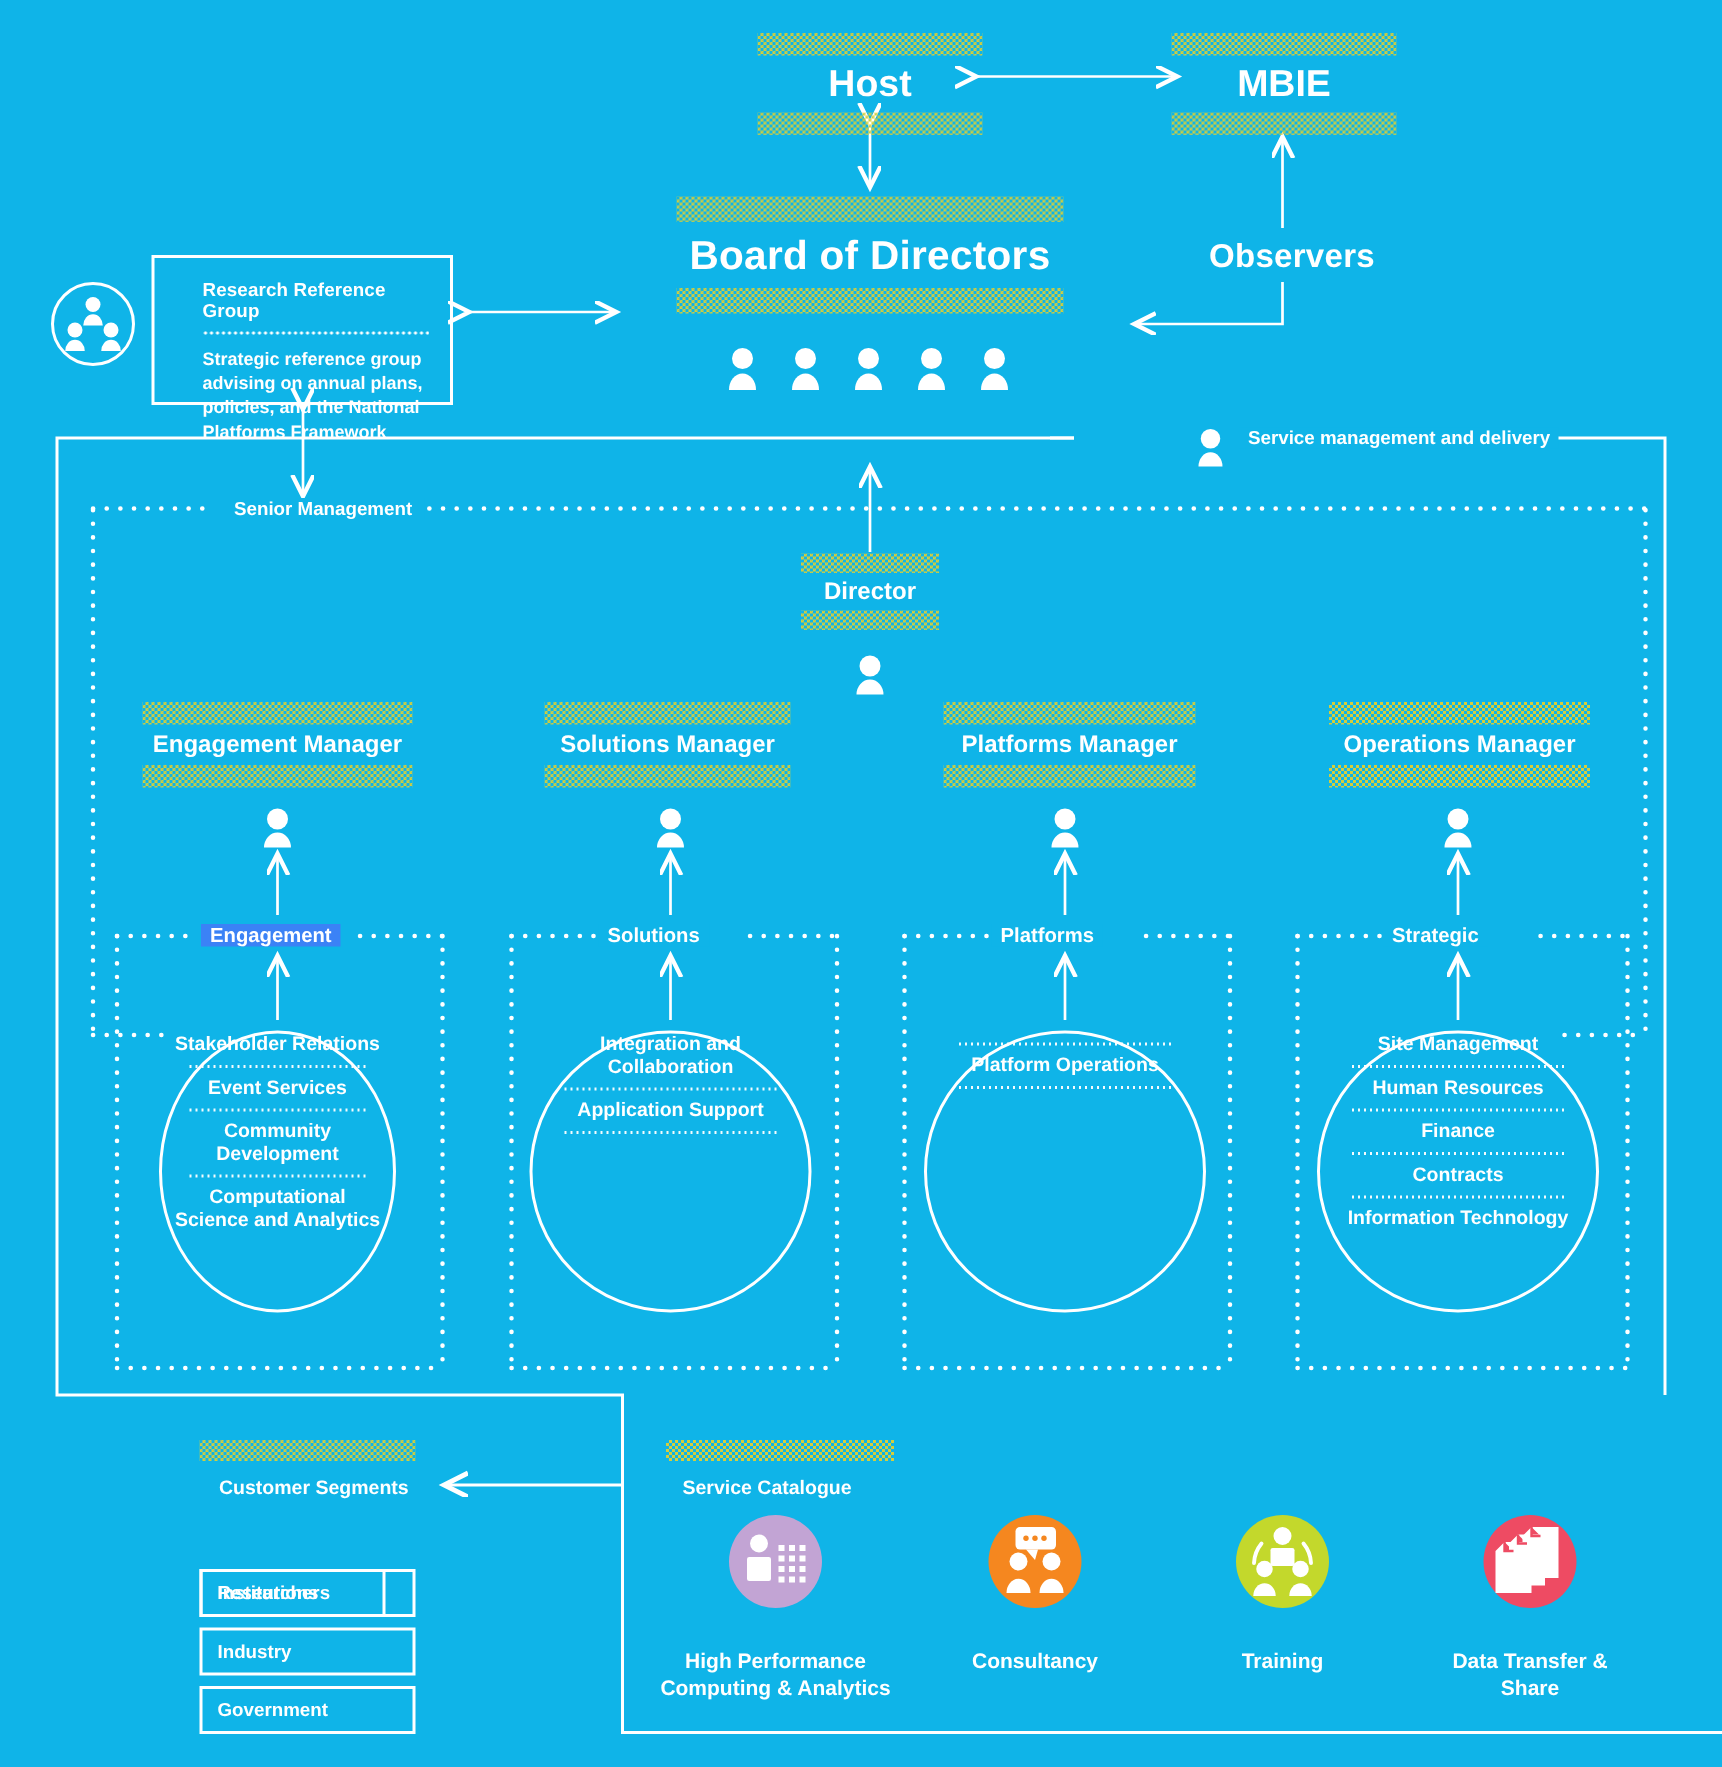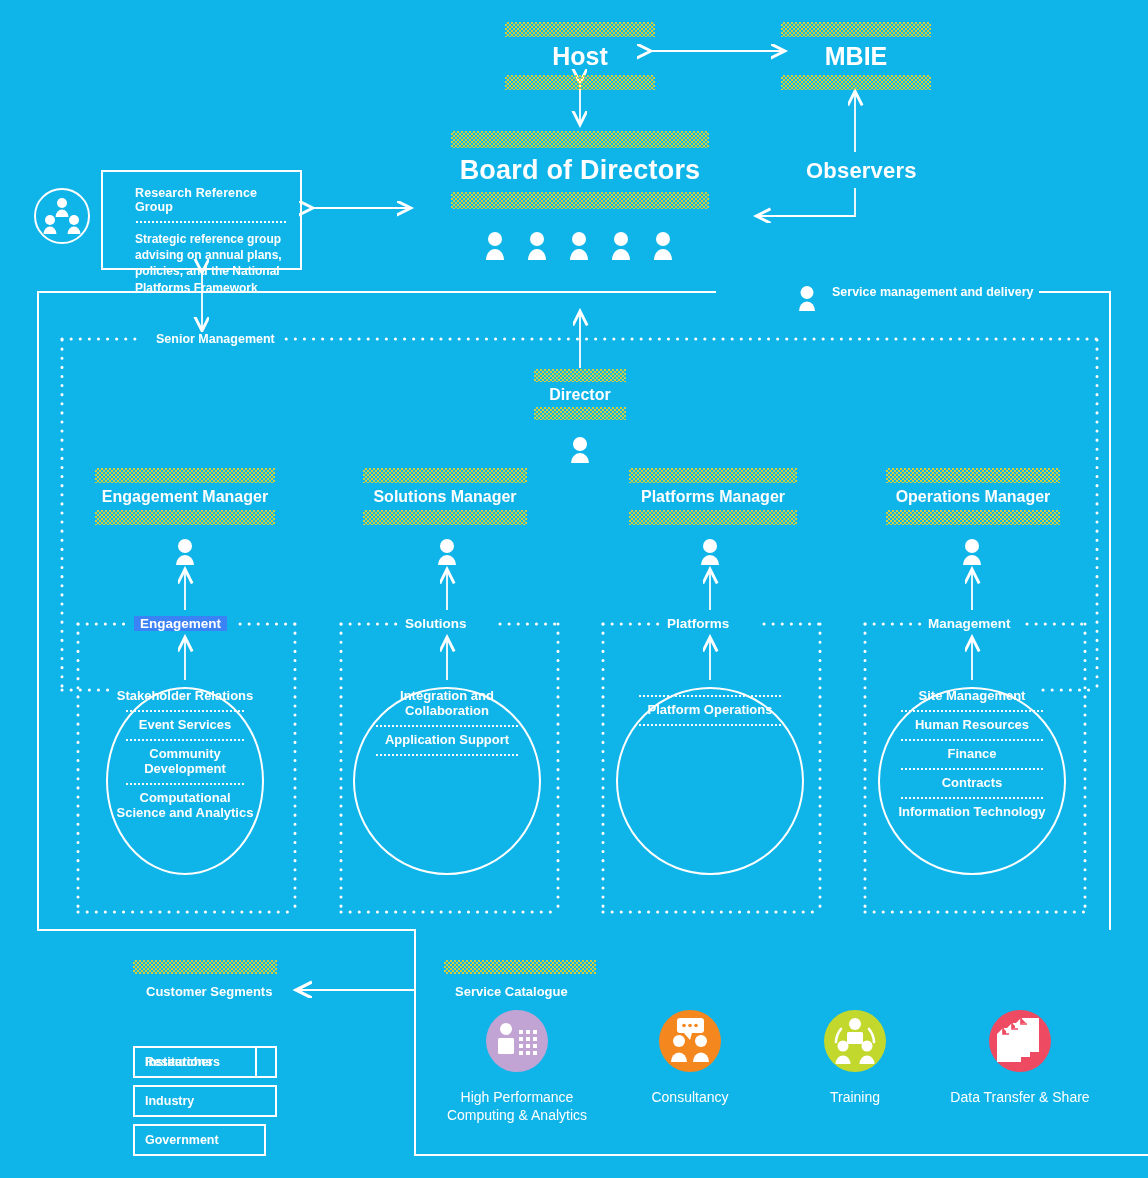--- a/index.html
+++ b/index.html
@@ -57,21 +57,21 @@
   }
   .circ .ln{font-size:13px;font-weight:bold;text-align:center;line-height:1.15;padding:0 6px;}
   .circ .sep{
     height:2px;width:78%;margin:6px 0;
     background-image:radial-gradient(circle,#ffffff 40%,transparent 41%);
     background-size:4px 2px;background-repeat:repeat-x;opacity:.95;
   }
 
   
   .svcwrap{display:flex;flex-direction:column;align-items:center;}
-  .svclabel{margin-top:11px;font-size:14px;font-weight:normal;text-align:center;line-height:1.25;}
+  .svclabel{margin-top:21px;font-size:14px;font-weight:bold;text-align:center;line-height:1.25;}
 </style>
 </head>
 <body>
 
 <div id="stage" data-name="org-chart-canvas">
 
   <svg class="overlay" data-name="connector-layer" viewBox="0 0 1148 1178">
     <defs>
       <marker id="ah" markerWidth="10" markerHeight="10" refX="7.5" refY="4" orient="auto">
         <path d="M0,0 L8,4 L0,8" fill="none" stroke="#fff" stroke-width="1.6"></path>
@@ -335,21 +335,21 @@
   </div>
   <div class="abs" style="left:886px;top:468px;width:174px;" data-name="operations-manager-node">
     <div class="ybar" data-name="accent-bar-top"></div>
     <div class="med t-center" style="margin:5px 0 4px 0;" data-name="manager-label">Operations Manager</div>
     <div class="ybar" data-name="accent-bar-bottom"></div>
   </div>
 
   <div class="abs lbl" style="left:134px;top:616px;background:#3b82f6;padding:0 6px;" data-name="function-label-engagement">Engagement</div>
   <div class="abs lbl" style="left:399px;top:616px;background:#0FB4E8;padding:0 6px;text-align:center;" data-name="function-label-solutions">Solutions</div>
   <div class="abs lbl" style="left:661px;top:616px;background:#0FB4E8;padding:0 6px;" data-name="function-label-platforms">Platforms</div>
-  <div class="abs lbl" style="left:922px;top:616px;background:#0FB4E8;padding:0 6px;" data-name="function-label-operations">Management</div>
+  <div class="abs lbl" style="left:922px;top:616px;background:#0FB4E8;padding:0 6px;" data-name="function-label-operations">Strategic</div>
 
   <div class="abs circ" style="left:106px;top:687px;width:158px;height:188px;" data-name="engagement-services-circle">
     <div class="ln" data-name="service-item">Stakeholder  Relations</div>
     <div class="sep" data-name="service-divider"></div>
     <div class="ln" data-name="service-item">Event Services</div>
     <div class="sep" data-name="service-divider"></div>
     <div class="ln" data-name="service-item">Community Development</div>
     <div class="sep" data-name="service-divider"></div>
     <div class="ln" data-name="service-item">Computational Science and Analytics</div>
   </div>
@@ -386,21 +386,21 @@
 
   <div class="abs segbox" style="left:133px;top:1046px;width:124px;" data-name="customer-segment-institutions">
     <span data-name="segment-label">Institutions</span>
   </div>
   <div class="abs segbox" style="left:133px;top:1046px;width:144px;" data-name="customer-segment-researchers">
     <span data-name="segment-label">Researchers</span>
   </div>
   <div class="abs segbox" style="left:133px;top:1085px;width:144px;" data-name="customer-segment-industry">
     <span data-name="segment-label">Industry</span>
   </div>
-  <div class="abs segbox" style="left:133px;top:1124px;width:133px;" data-name="customer-segment-government">
+  <div class="abs segbox" style="left:133px;top:1124px;width:144px;" data-name="customer-segment-government">
     <span data-name="segment-label">Government</span>
   </div>
 
   <div class="abs" style="left:444px;top:960px;width:152px;" data-name="service-catalogue-accent">
     <div class="ybar" style="height:14px;"></div>
   </div>
   <div class="abs sml" style="left:455px;top:984px;" data-name="service-catalogue-title">Service Catalogue</div>
 
   <div class="abs svcwrap" style="left:432px;top:1078px;width:170px;" data-name="service-hpc">
     <div class="svclabel" data-name="service-label">High Performance Computing &amp; Analytics</div>

